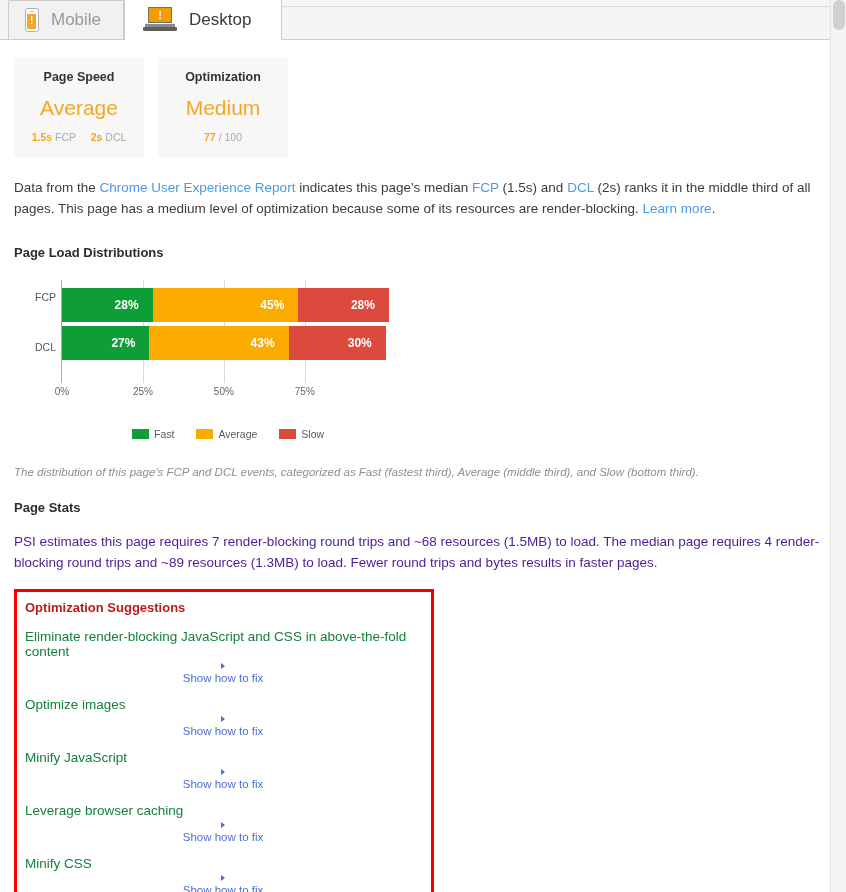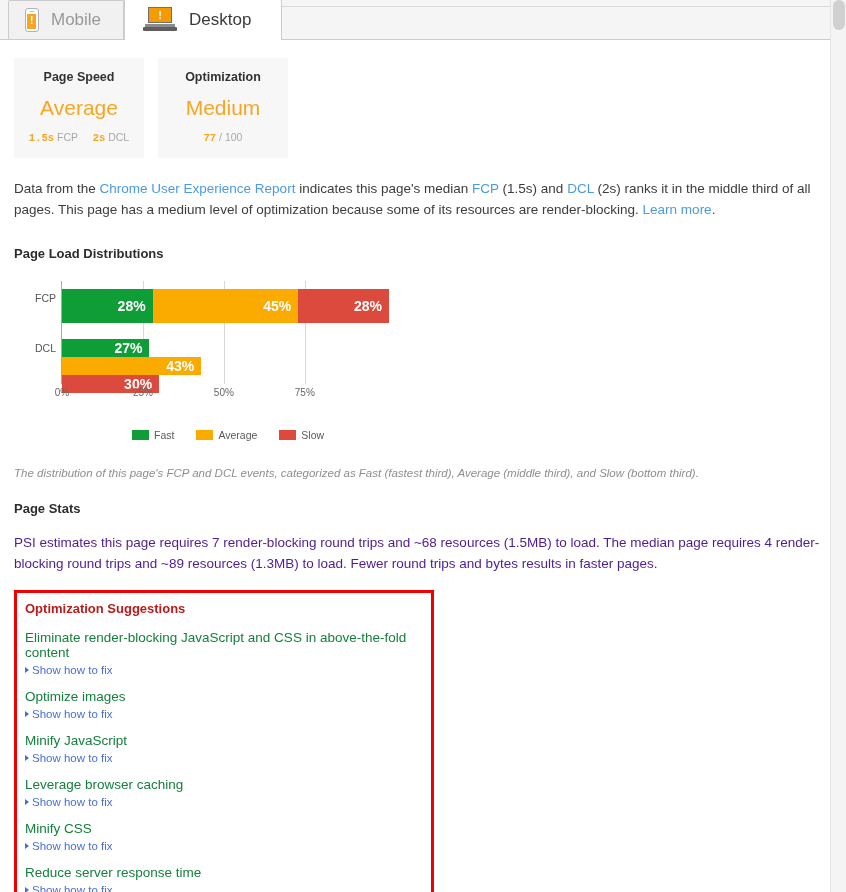--- a/index.html
+++ b/index.html
@@ -115,21 +115,21 @@
   }
   .card-title {
     font-size: 12.5px; font-weight: bold; color: #333333; margin-bottom: 12px;
   }
   .card-grade {
     font-size: 21px; color: #f5a623; margin-bottom: 11px; font-weight: normal;
   }
   .card-metrics {
     font-size: 10.5px; color: #a8a8a8;
   }
-  .card-metrics .v { color: #f5a623; font-weight: bold; font-family: Liberation Mono, monospace; }
+  .card-metrics .v { color: #f5a623; font-weight: bold; }
   .card-metrics .sp { display: inline-block; width: 9px; }
 
   .intro {
     margin-top: 20px;
     font-size: 13.5px;
     line-height: 21px;
     color: #3c3c3c;
   }
   a.lnk { color: #4b9ae4; text-decoration: none; }
 
@@ -147,26 +147,26 @@
     position: absolute; left: 47px; top: 8px; width: 1px; height: 103px;
     background: #aaaaaa;
   }
   .gridline {
     position: absolute; top: 8px; width: 1px; height: 103px; background: #d8d8d8;
   }
   .bar-row {
     position: absolute; left: 0; height: 34px; width: 100%; display: flex;
   }
   .bar-row.r1 { top: 8px; }
-  .bar-row.r2 { top: 58px; flex-direction: column; }
+  .bar-row.r2 { top: 46px; }
   .seg {
     height: 100%;
     display: flex; align-items: center; justify-content: flex-end;
-    color: #ffffff; font-size: 14px; font-weight: bold;
-    padding-right: 6px;
+    color: #ffffff; font-size: 12px; font-weight: bold;
+    padding-right: 13px;
     border: 1px solid rgba(255,255,255,0.0);
   }
   .seg.fast { background: #0f9d38; }
   .seg.avg  { background: #fbab00; }
   .seg.slow { background: #dc4a3d; }
   .row-label {
     position: absolute; left: 0; width: 42px; text-align: right;
     font-size: 10.5px; color: #555555;
   }
   .row-label.r1 { top: 19px; }
@@ -202,21 +202,21 @@
     height: 347px;
     overflow: hidden;
   }
   .sugg-title {
     font-size: 13px; font-weight: bold; color: #b91c1c; margin-bottom: 14px;
   }
   .sugg-item { margin-bottom: 13px; }
   .sugg-name { font-size: 13.5px; color: #15803d; }
   .sugg-fix {
     margin-top: 4px; font-size: 11.5px; color: #4a6fd4;
-    display: flex; align-items: center; gap: 3px; cursor: pointer;
+    display: flex; align-items: center; gap: 3px; cursor: pointer; flex-direction: column;
   }
   .tri {
     width: 0; height: 0;
     border-left: 4px solid #4a6fd4;
     border-top: 3.5px solid transparent;
     border-bottom: 3.5px solid transparent;
     display: inline-block;
   }
 
   

